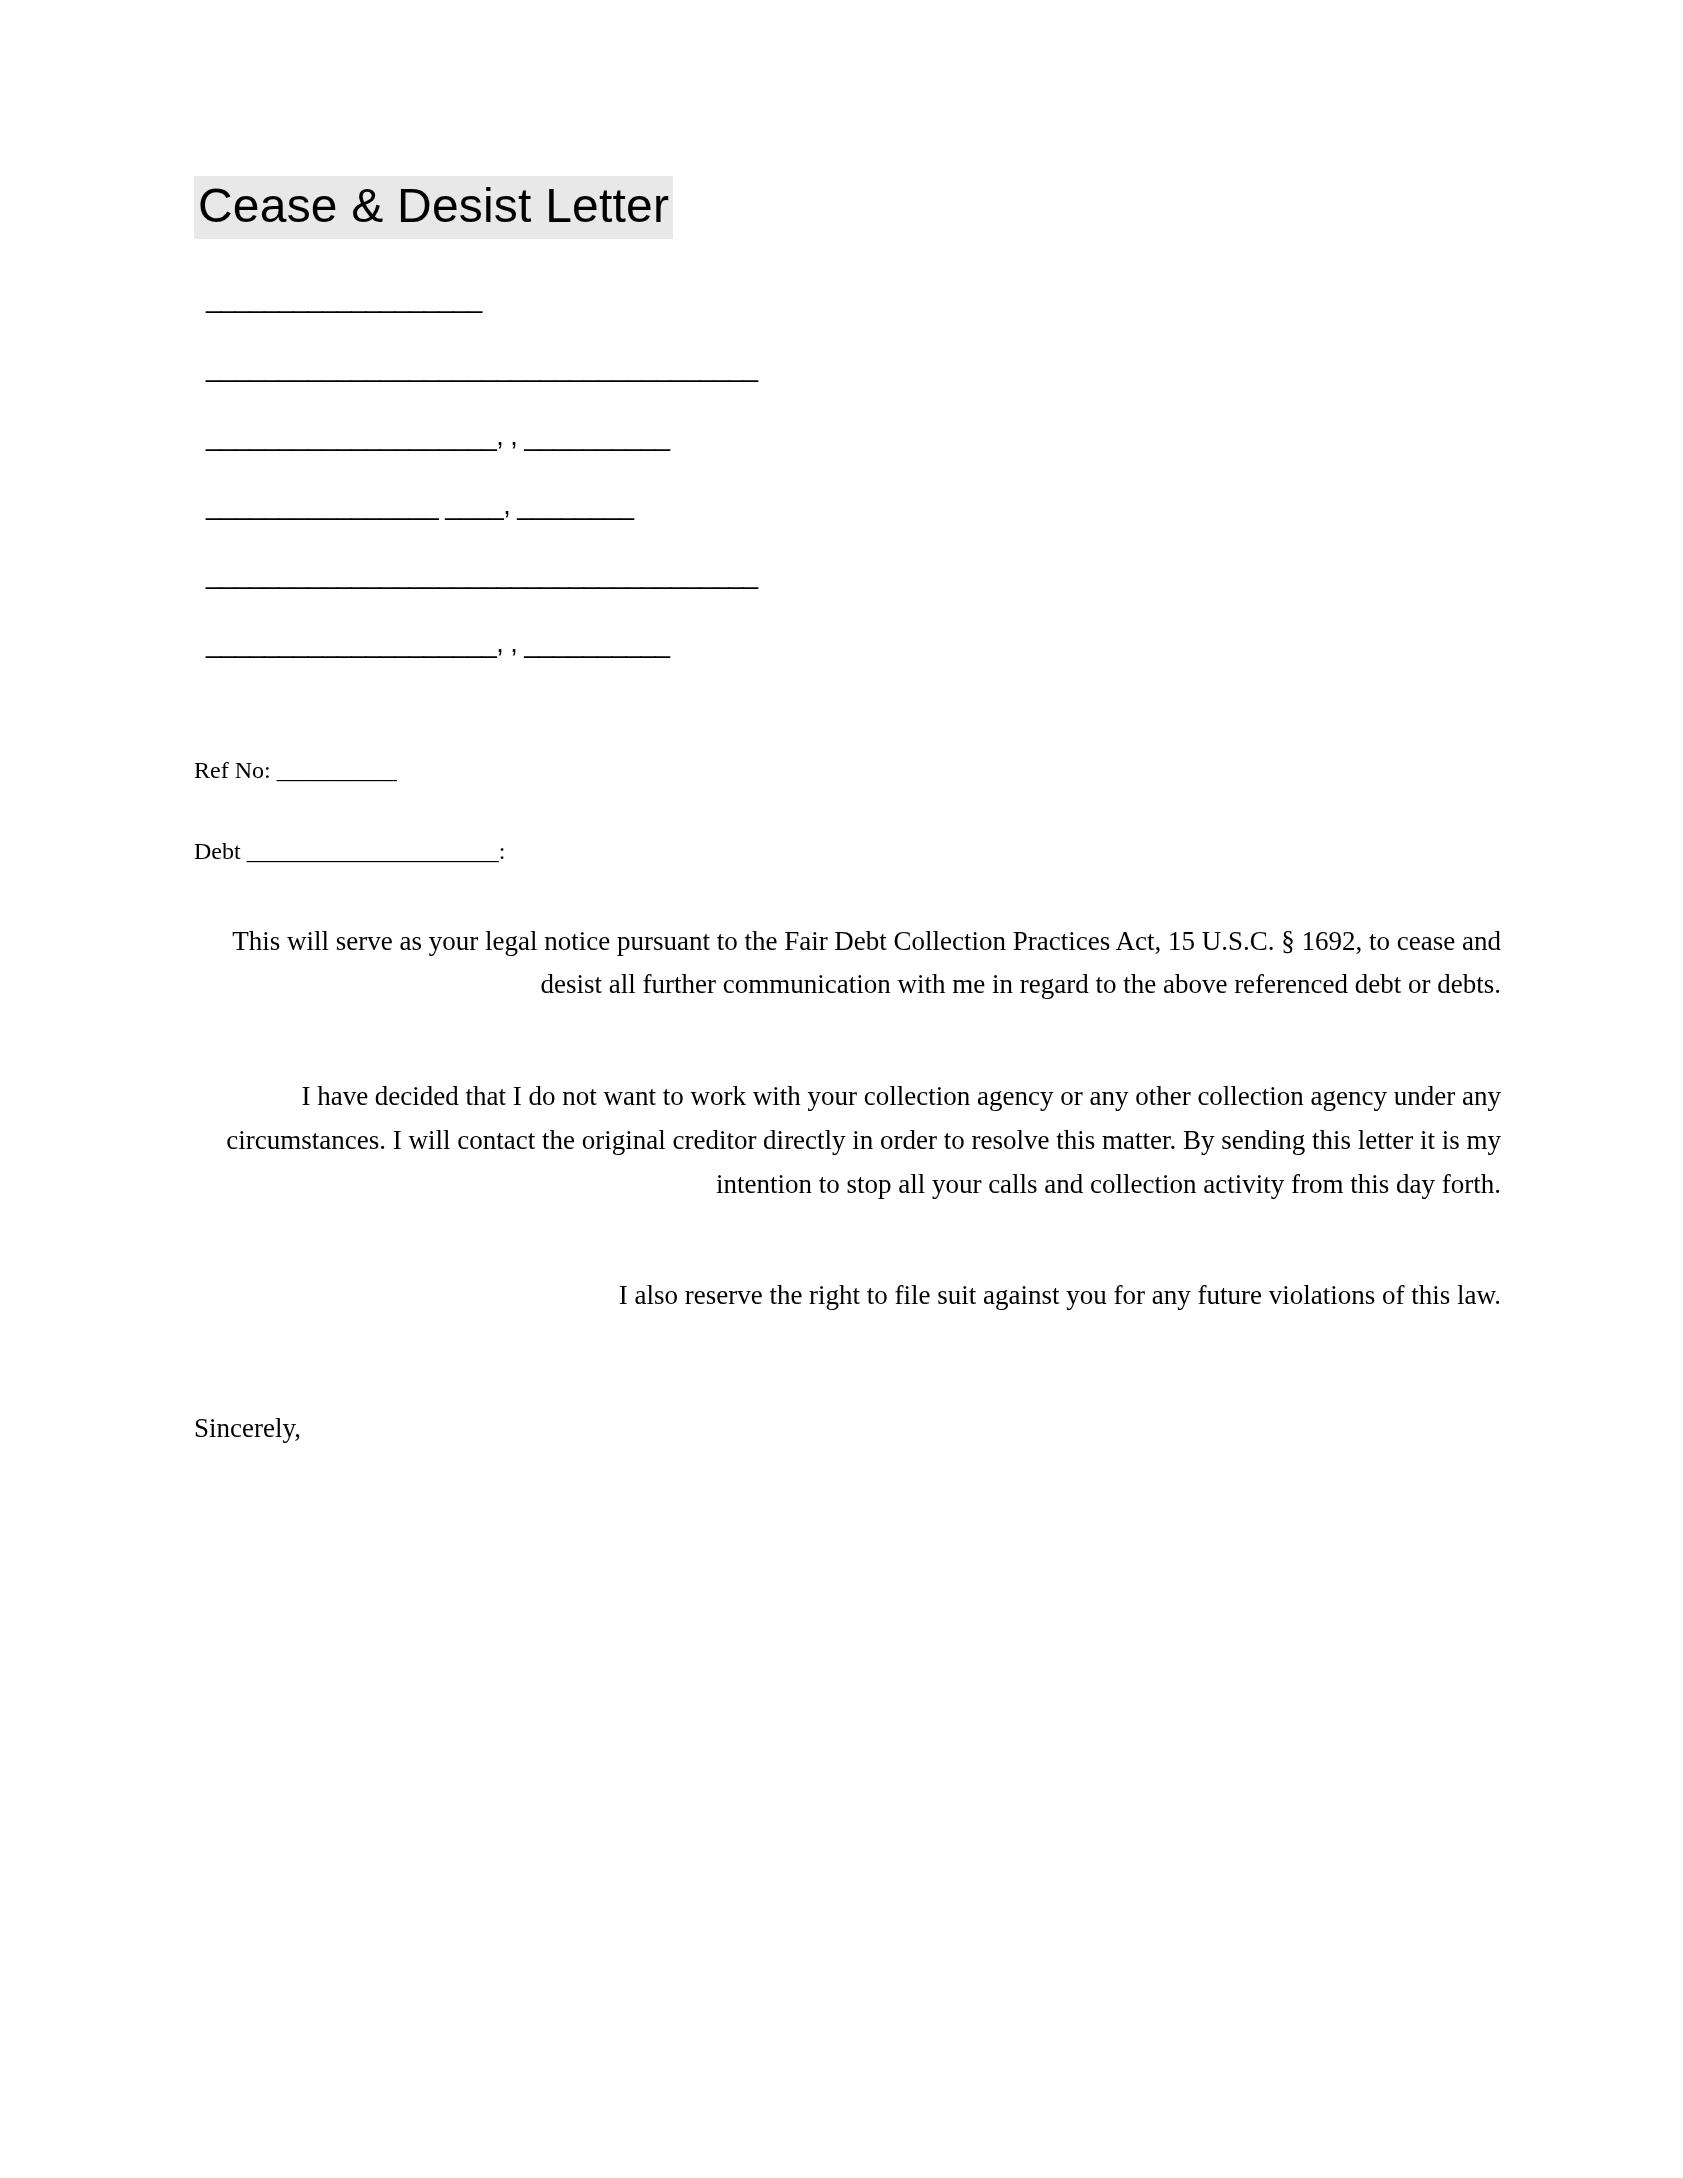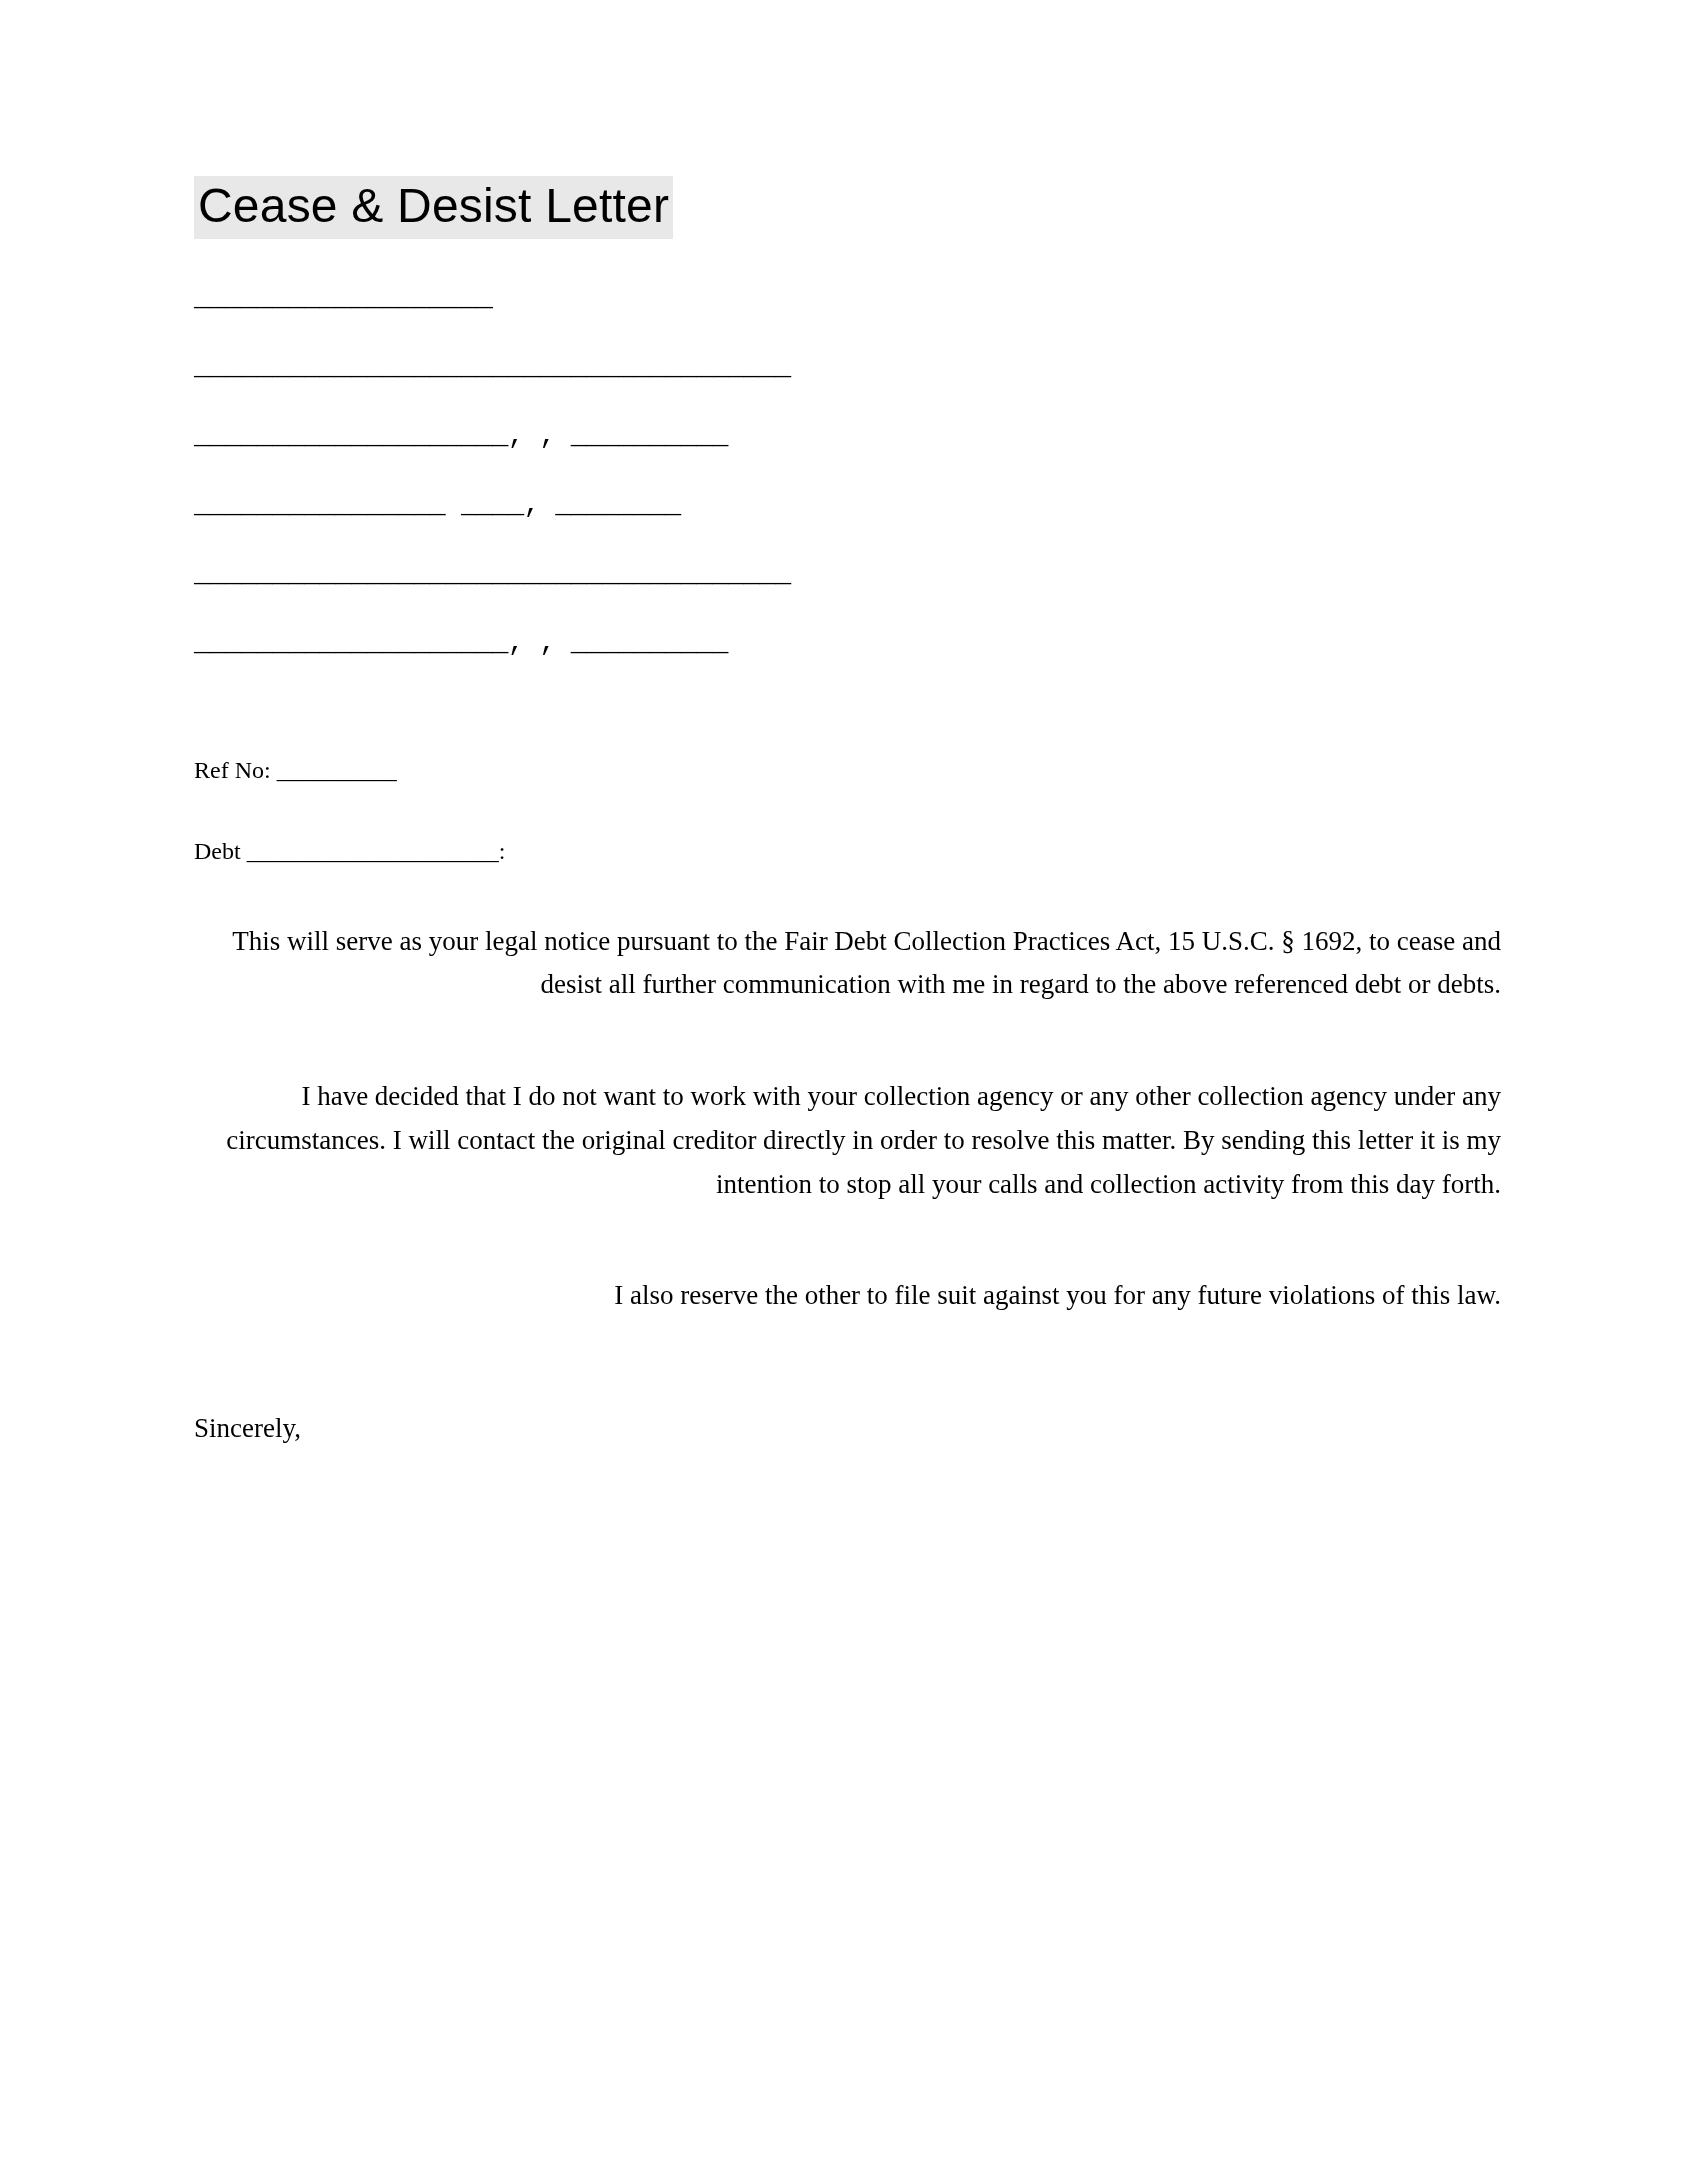--- a/index.html
+++ b/index.html
@@ -38,25 +38,25 @@
     background: #e8e8e8;
     display: inline-block;
     padding: 2px 4px 4px 4px;
     margin: 0;
     letter-spacing: 0.2px;
   }
   .blank-block {
     margin-top: 46px;
   }
   .blank-line {
-    font-family: Liberation Mono, monospace;
+    font-family: Liberation Sans, sans-serif;
     font-size: 27px;
     line-height: 1.0;
     letter-spacing: -0.5px;
-    margin: 0 0 42px 0;
+    margin: 0 0 42px 12px;
     white-space: pre;
     color: #000000;
   }
   .spacer-lg {
     height: 59px;
   }
   .field-line {
     font-size: 24px;
     line-height: 1.0;
     margin: 0 0 57px 0;
@@ -104,19 +104,19 @@
     <div class="field-line">Debt _____________________:</div>
 
     <p class="body-para">This will serve as your legal notice pursuant to the Fair Debt Collection Practices Act, 15 U.S.C. § 1692, to cease and desist all further communication with me in regard to the above referenced debt or debts.</p>
 
     <div class="para-gap"></div>
 
     <p class="body-para">I have decided that I do not want to work with your collection agency or any other collection agency under any circumstances. I will contact the original creditor directly in order to resolve this matter. By sending this letter it is my intention to stop all your calls and collection activity from this day forth.</p>
 
     <div class="para-gap"></div>
 
-    <p class="body-para no-gap">I also reserve the other to file suit against you for any future violations of this law.</p>
+    <p class="body-para no-gap">I also reserve the right to file suit against you for any future violations of this law.</p>
 
     <p class="sign-off">Sincerely,</p>
 
   </div>
 </div>
 
 
 </body></html>

